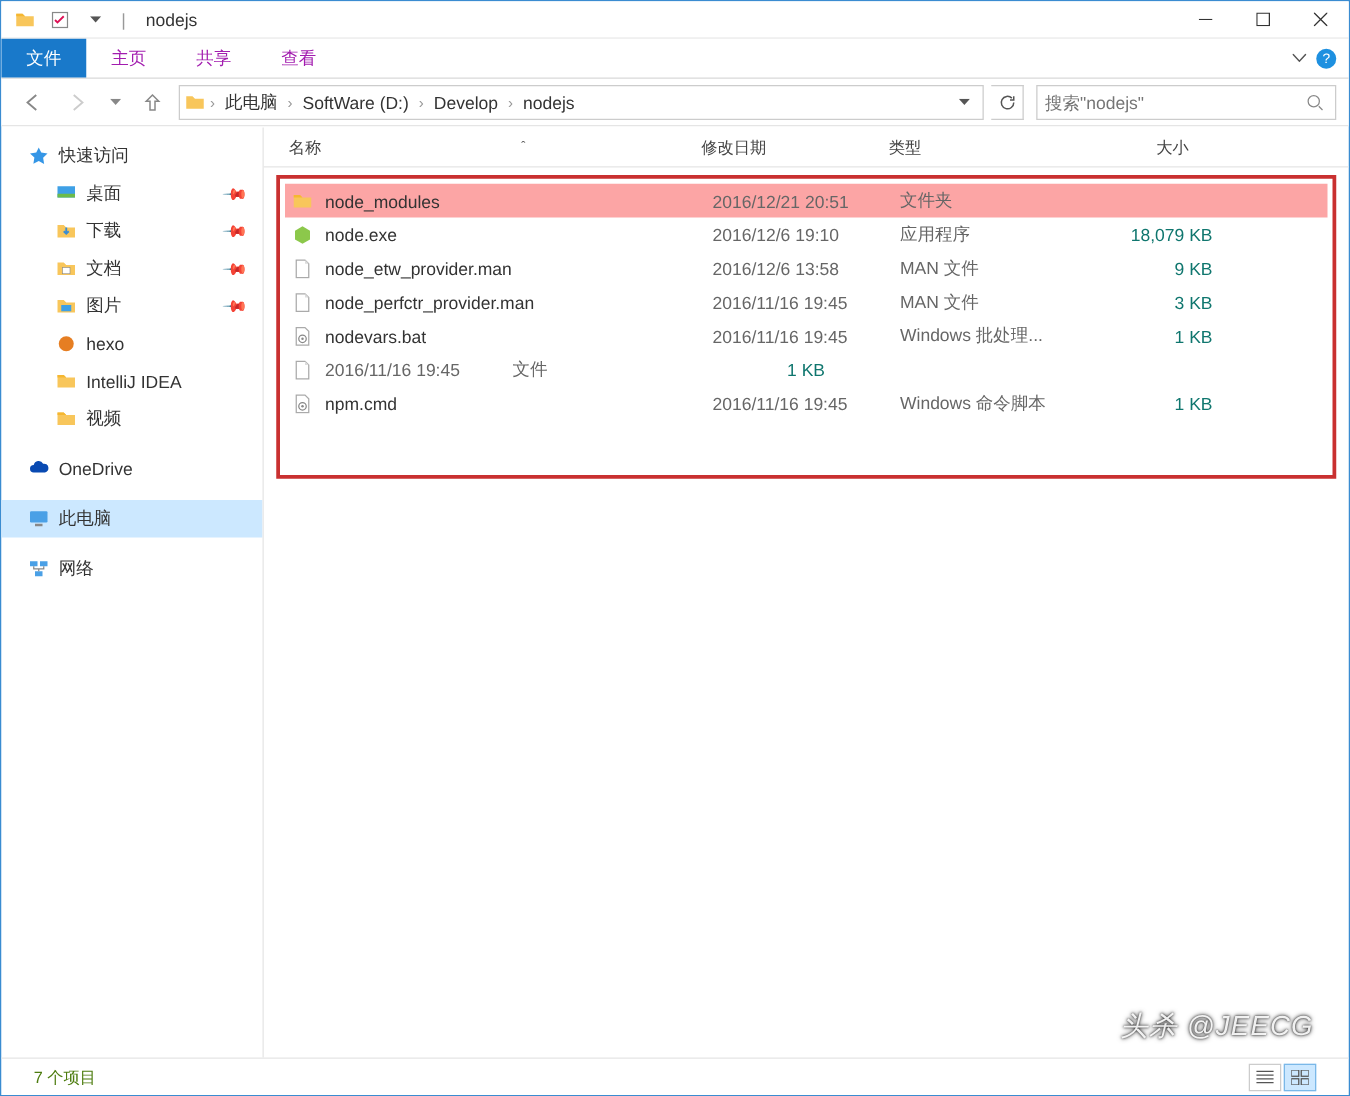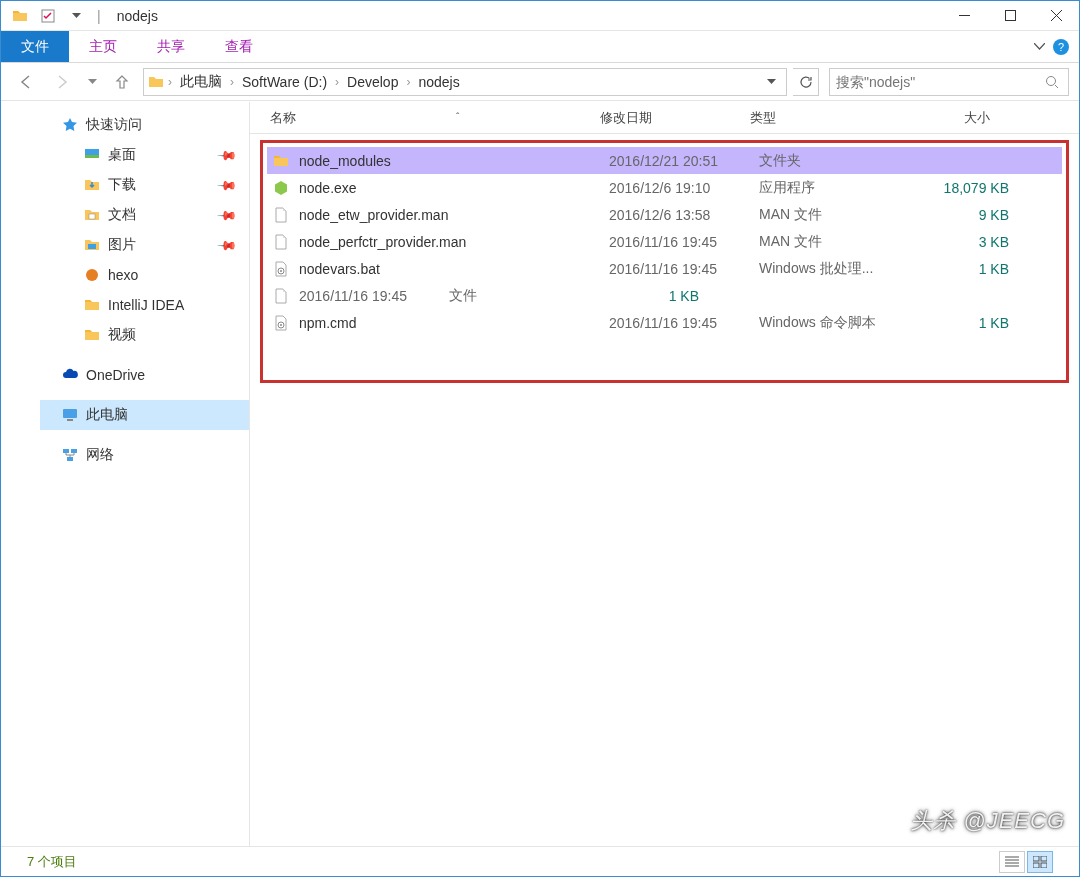--- a/index.html
+++ b/index.html
@@ -28,54 +28,54 @@
 .addr-box { flex: 1; height: 28px; border: 1px solid #ccc; display: flex; align-items: center; padding: 0 4px; gap: 4px; }
 .bc-sep { color: #999; font-size: 12px; }
 .bc-item { color: #333; padding: 2px 4px; }
 .addr-drop { width: 22px; display: flex; justify-content: center; color: #555; }
 .addr-refresh { width: 26px; height: 28px; border: 1px solid #ccc; border-left: none; display: flex; align-items: center; justify-content: center; }
 .search-box { width: 240px; height: 28px; border: 1px solid #ccc; display: flex; align-items: center; padding: 0 6px; color: #888; margin-left: 4px; }
 .search-box input { border: none; outline: none; flex: 1; font-size: 14px; color: #888; background: transparent; }
 .search-ic { width: 20px; display: flex; justify-content: center; }
 
 
-.main { position: absolute; left: 0; right: 0; top: 101px; bottom: 30px; display: flex; padding-left: 39px; }
+.main { position: absolute; left: 0; right: 0; top: 101px; bottom: 30px; display: flex; }
 .sidebar { width: 210px; border-right: 1px solid #e5e5e5; padding-top: 8px; overflow-y: auto; }
 .sb-group { margin-bottom: 10px; }
 .sb-item { display: flex; align-items: center; height: 30px; padding-left: 22px; gap: 8px; position: relative; }
 .sb-item.sub { padding-left: 44px; }
 .sb-item.sel { background: #cce8ff; }
 .sb-ic { width: 16px; height: 16px; flex-shrink: 0; }
 .pin { margin-left: auto; margin-right: 14px; color: #8a8a8a; transform: rotate(45deg); font-size: 13px; }
 
 .content { flex: 1; display: flex; flex-direction: column; position: relative; }
 .columns { height: 32px; display: flex; align-items: center; border-bottom: 1px solid #e5e5e5; font-size: 13px; color: #444; padding-left: 20px; }
 .col-name { width: 330px; display: flex; align-items: center; }
 .col-date { width: 150px; }
 .col-type { width: 150px; }
 .col-size { width: 110px; text-align: right; padding-right: 20px; }
 .sort-ind { margin-left: 160px; color: #555; font-size: 10px; }
 
 .files { flex: 1; padding: 6px 10px 0 10px; }
 .redbox { border: 3px solid #c93030; padding: 4px 4px 44px 4px; }
 .row { height: 27px; display: flex; align-items: center; padding-left: 6px; font-size: 14px; color: #333; }
-.row.sel { background: #c4b5fd; }
+.row.sel { background: #fca5a5; }
 .r-ic { width: 16px; height: 16px; margin-right: 10px; flex-shrink: 0; }
 .r-name { width: 310px; }
 .r-date { width: 150px; color: #666; }
 .r-type { width: 150px; color: #666; }
 .r-size { width: 100px; text-align: right; color: #0f766e; }
 
 
 .status { position: absolute; left: 0; right: 0; bottom: 0; height: 30px; border-top: 1px solid #e5e5e5; display: flex; align-items: center; padding: 0 26px; font-size: 13px; color: #4d7c0f; }
 .status-right { margin-left: auto; display: flex; gap: 2px; }
 .view-btn { width: 26px; height: 22px; border: 1px solid #ccc; display: flex; align-items: center; justify-content: center; }
 .view-btn.active { background: #cce8ff; border-color: #7ab8e8; }
 
-.watermark { position: absolute; right: 14px; bottom: 40px; font-size: 22px; color: rgba(255,255,255,0.92); text-shadow: 0 0 4px rgba(0,0,0,0.7), 0 0 2px rgba(0,0,0,0.9); font-style: italic; font-weight: 500; letter-spacing: 1px; pointer-events: none; }
+.watermark { position: absolute; right: 28px; bottom: 40px; font-size: 22px; color: rgba(255,255,255,0.92); text-shadow: 0 0 4px rgba(0,0,0,0.7), 0 0 2px rgba(0,0,0,0.9); font-style: italic; font-weight: 500; letter-spacing: 1px; pointer-events: none; }
 
 svg { display: block; }
 </style>
 </head>
 <body>
 
 <div class="titlebar">
   <div class="tb-left">
     <span class="qat-btn">
       <svg class="tb-icon" viewBox="0 0 16 16">

